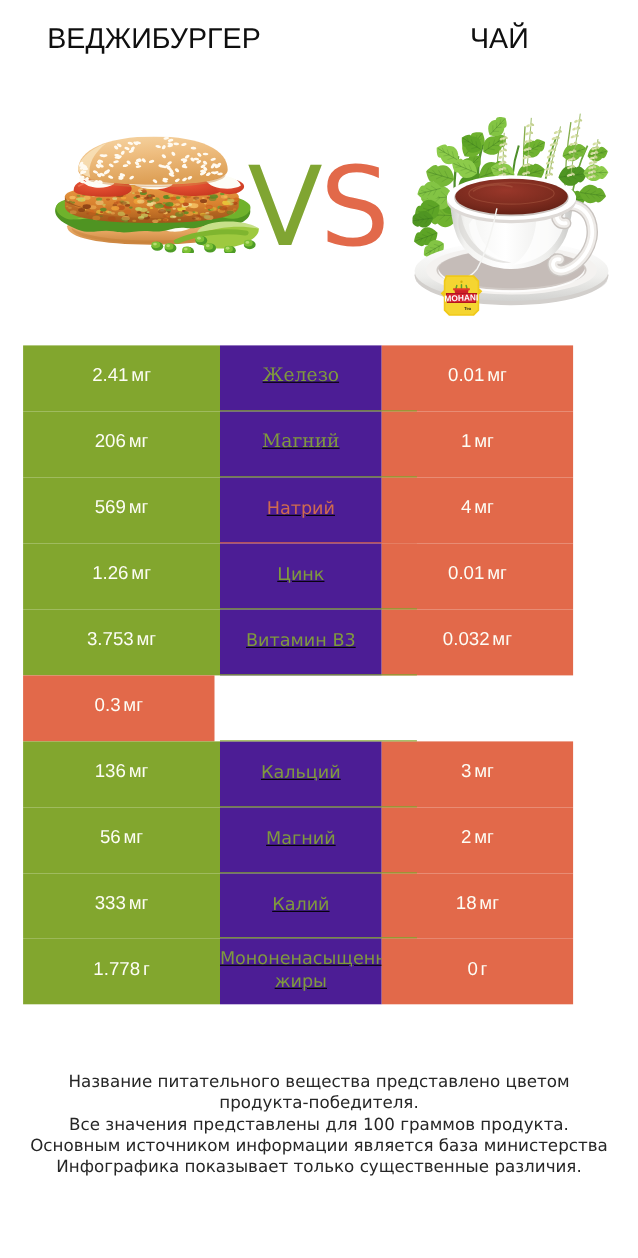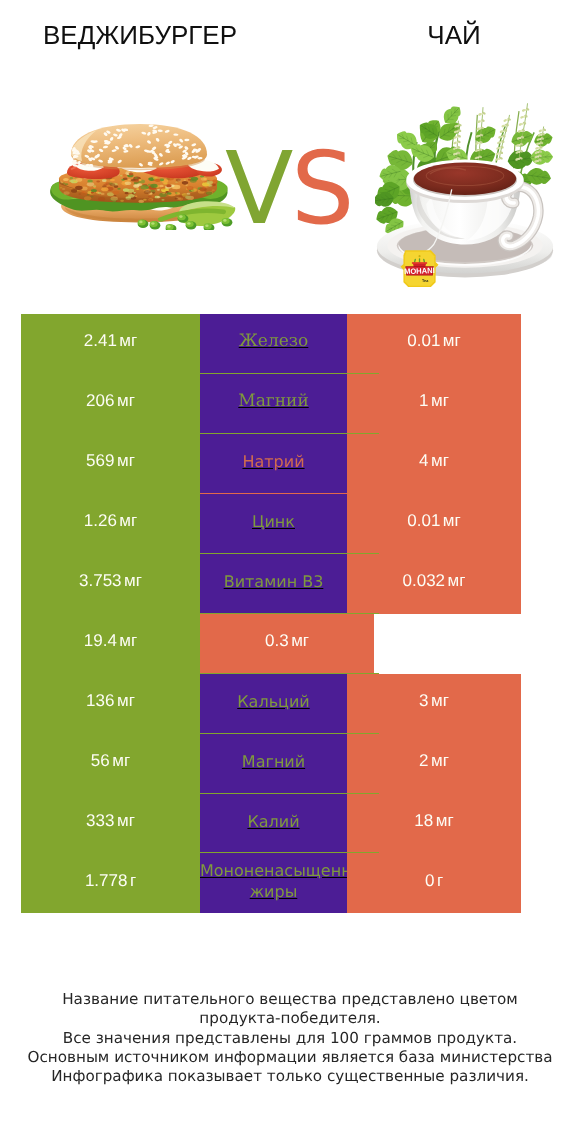--- a/index.html
+++ b/index.html
@@ -26,21 +26,21 @@
   .lab{font-size:16px;text-align:center;line-height:21px;white-space:nowrap;font-family:"DejaVu Sans",sans-serif;position:relative;top:-2px;}
   .lab.serif{font-family:"DejaVu Serif",serif;font-size:17px;}
   .row.wrap .lab{white-space:normal;width:179px;position:relative;top:-2px;}
   .row.wrap .lab .w1{display:block;position:relative;left:13.5px;white-space:nowrap;}
   .row.wrap .cmid{overflow:hidden;}
   .cmid{position:relative;overflow:visible;}
   .cright{position:relative;z-index:3;}
   .cleft{position:relative;z-index:3;}
   .sep{position:absolute;left:179px;width:179px;bottom:0;height:1px;z-index:4;}
   
-  .note{position:absolute;left:0;width:580px;top:974px;text-align:center;font-size:15.2px;color:#262626;line-height:19.3px;font-family:"DejaVu Sans",sans-serif;margin-top:16px;}
+  .note{position:absolute;left:0;width:580px;top:974px;text-align:center;font-size:15.2px;color:#262626;line-height:19.3px;font-family:"DejaVu Sans",sans-serif;}
 </style>
 </head>
 <body>
 
 <div class="page">
   <div class="hdr-title" id="title-left">ВЕДЖИБУРГЕР</div>
   <div class="hdr-title" id="title-right">ЧАЙ</div>
 
   <svg id="burger" width="190" height="106" viewBox="0 -22 190 140" preserveAspectRatio="none" aria-hidden="true">
     <defs>
@@ -1015,23 +1015,20 @@
           </div>
           <div class="cell cmid">
             <span class="lab" style="color: rgb(127, 154, 61);">Витамин&nbsp;B3</span>
           </div>
           <div class="cell cright">
             <span class="val">0.032<span class="u">мг</span></span>
           </div>
           <div class="sep" style="background: rgb(130, 166, 46);"></div>
         </div>
         <div class="row">
-          <div class="cell cleft">
-            <span class="val">19.4<span class="u">мг</span></span>
-          </div>
           <div class="cell cright">
             <span class="val">0.3<span class="u">мг</span></span>
           </div>
           <div class="sep" style="background: rgb(130, 166, 46);"></div>
         </div>
         <div class="row">
           <div class="cell cleft">
             <span class="val">136<span class="u">мг</span></span>
           </div>
           <div class="cell cmid">

